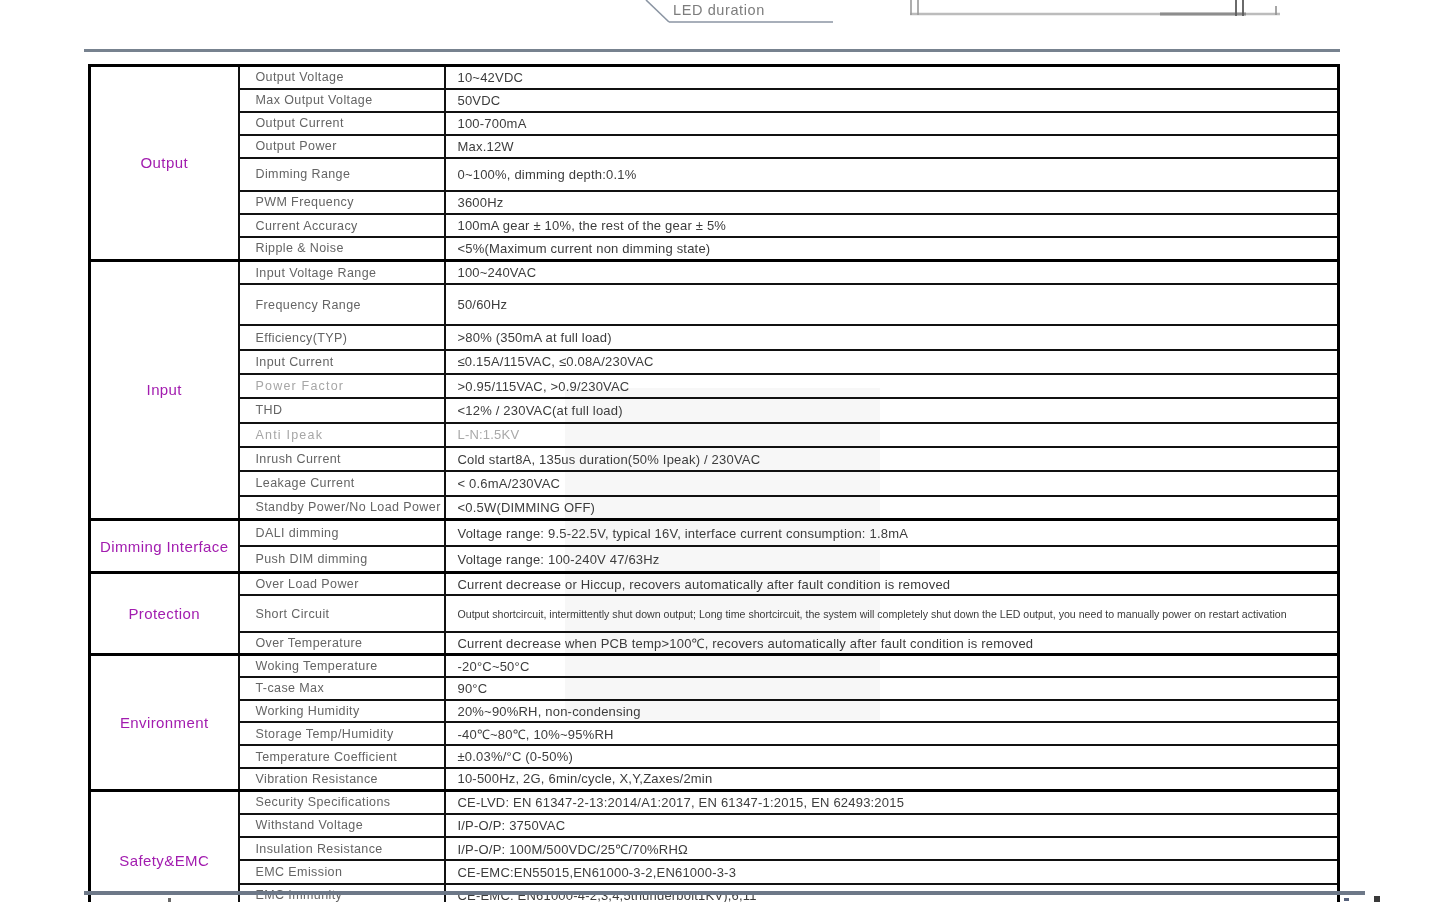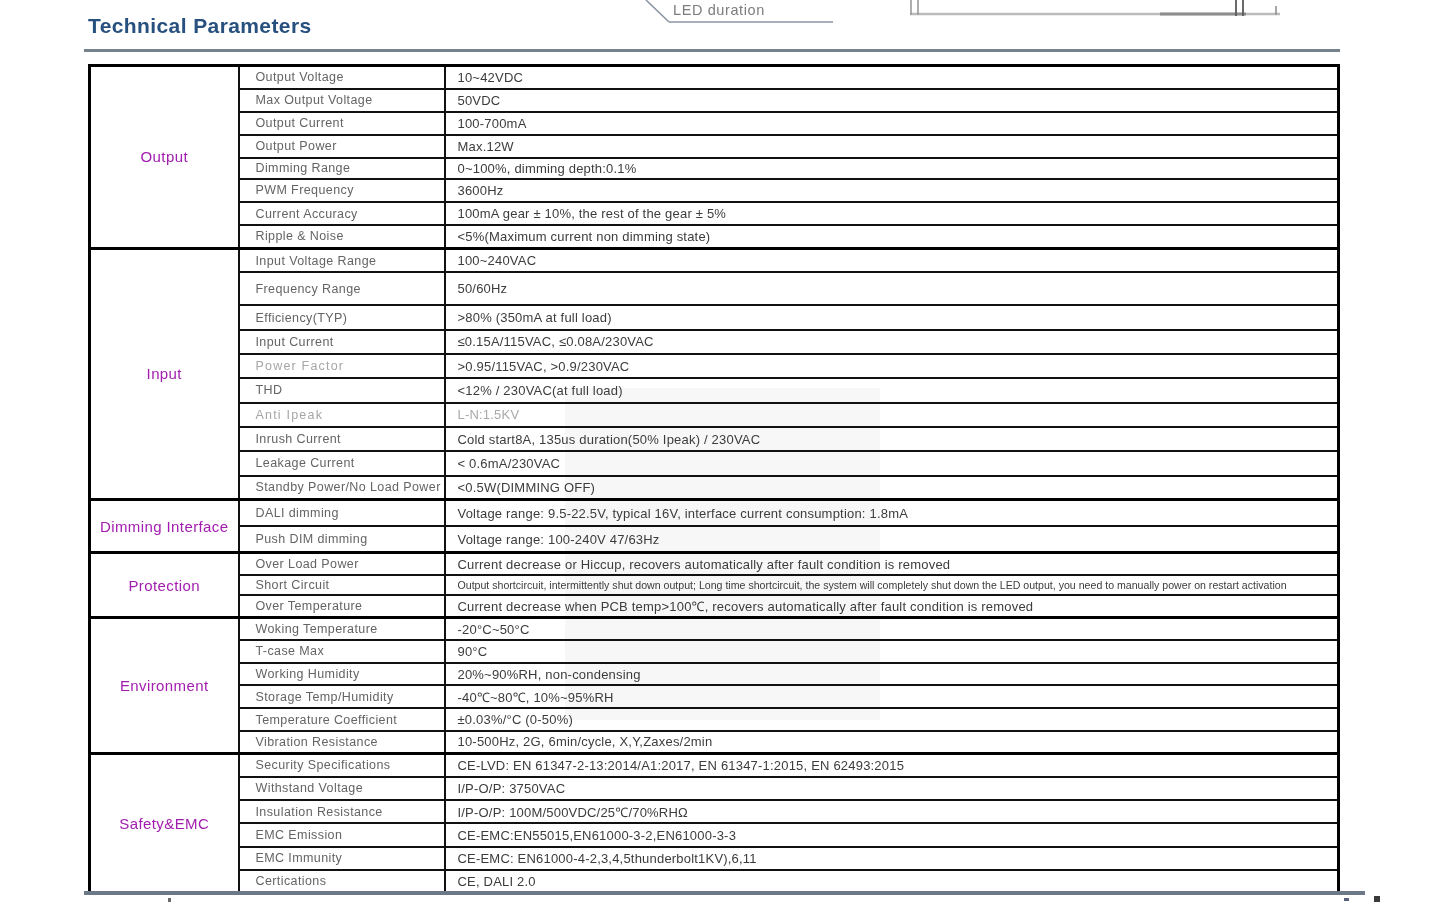--- a/index.html
+++ b/index.html
@@ -54,21 +54,20 @@
     <line x1="1160" y1="14" x2="1246" y2="14" stroke="#8d8d8d" stroke-width="3"></line>
     <line x1="911" y1="0" x2="911" y2="15" stroke="#9a9a9a" stroke-width="1.6"></line>
     <line x1="918" y1="0" x2="918" y2="15" stroke="#9a9a9a" stroke-width="1.6"></line>
     <line x1="1236" y1="0" x2="1236" y2="16" stroke="#5a5a5a" stroke-width="1.8"></line>
     <line x1="1243" y1="0" x2="1243" y2="16" stroke="#5a5a5a" stroke-width="1.8"></line>
     <line x1="1276" y1="6" x2="1276" y2="15" stroke="#909090" stroke-width="1.6"></line>
   </svg>
 
   <div class="callout-text">LED duration</div>
 
-  <h1 class="page-title">Technical Parameters</h1>
   <div class="title-rule"></div>
 
   <div class="watermark-band"></div>
 
   <table class="tech-table">
     <colgroup>
       <col style="width:149px">
       <col style="width:206px">
       <col>
     </colgroup>
@@ -83,42 +82,42 @@
           <td class="value">50VDC</td>
         </tr>
         <tr style="height: 23.1px;">
           <td class="param">Output Current</td>
           <td class="value">100-700mA</td>
         </tr>
         <tr style="height: 23.1px;">
           <td class="param">Output Power</td>
           <td class="value">Max.12W</td>
         </tr>
-        <tr style="height: 21px;">
+        <tr style="height: 33px;">
           <td class="param">Dimming Range</td>
           <td class="value">0~100%, dimming depth:0.1%</td>
         </tr>
         <tr style="height: 23.1px;">
           <td class="param">PWM Frequency</td>
           <td class="value">3600Hz</td>
         </tr>
         <tr style="height: 23.1px;">
           <td class="param">Current Accuracy</td>
           <td class="value">100mA gear ± 10%, the rest of the gear ± 5%</td>
         </tr>
         <tr style="height: 23.1px;">
           <td class="param">Ripple &amp; Noise</td>
           <td class="value">&lt;5%(Maximum current non dimming state)</td>
         </tr>
         <tr style="height: 24.3px;">
           <td rowspan="10" class="category sec-top">Input</td>
           <td class="param sec-top">Input Voltage Range</td>
           <td class="value sec-top">100~240VAC</td>
         </tr>
-        <tr style="height: 33px;">
+        <tr style="height: 41px;">
           <td class="param">Frequency Range</td>
           <td class="value">50/60Hz</td>
         </tr>
         <tr style="height: 24.3px;">
           <td class="param">Efficiency(TYP)</td>
           <td class="value">&gt;80% (350mA at full load)</td>
         </tr>
         <tr style="height: 24.3px;">
           <td class="param">Input Current</td>
           <td class="value">≤0.15A/115VAC, ≤0.08A/230VAC</td>
@@ -154,21 +153,21 @@
         </tr>
         <tr style="height: 26.5px;">
           <td class="param">Push DIM dimming</td>
           <td class="value">Voltage range: 100-240V 47/63Hz</td>
         </tr>
         <tr style="height: 22.3px;">
           <td rowspan="3" class="category sec-top">Protection</td>
           <td class="param sec-top">Over Load Power</td>
           <td class="value sec-top">Current decrease or Hiccup, recovers automatically after fault condition is removed</td>
         </tr>
-        <tr style="height: 20px; margin-top: 20px;">
+        <tr style="height: 37px; margin-top: 20px;">
           <td class="param">Short Circuit</td>
           <td class="value small">Output shortcircuit, intermittently shut down output; Long time shortcircuit, the system will completely shut down the LED output, you need to manually power on restart activation</td>
         </tr>
         <tr style="height: 22.3px;">
           <td class="param">Over Temperature</td>
           <td class="value">Current decrease when PCB temp&gt;100℃, recovers automatically after fault condition is removed</td>
         </tr>
         <tr style="height: 22.7px;">
           <td rowspan="6" class="category sec-top">Environment</td>
           <td class="param sec-top">Woking Temperature</td>

